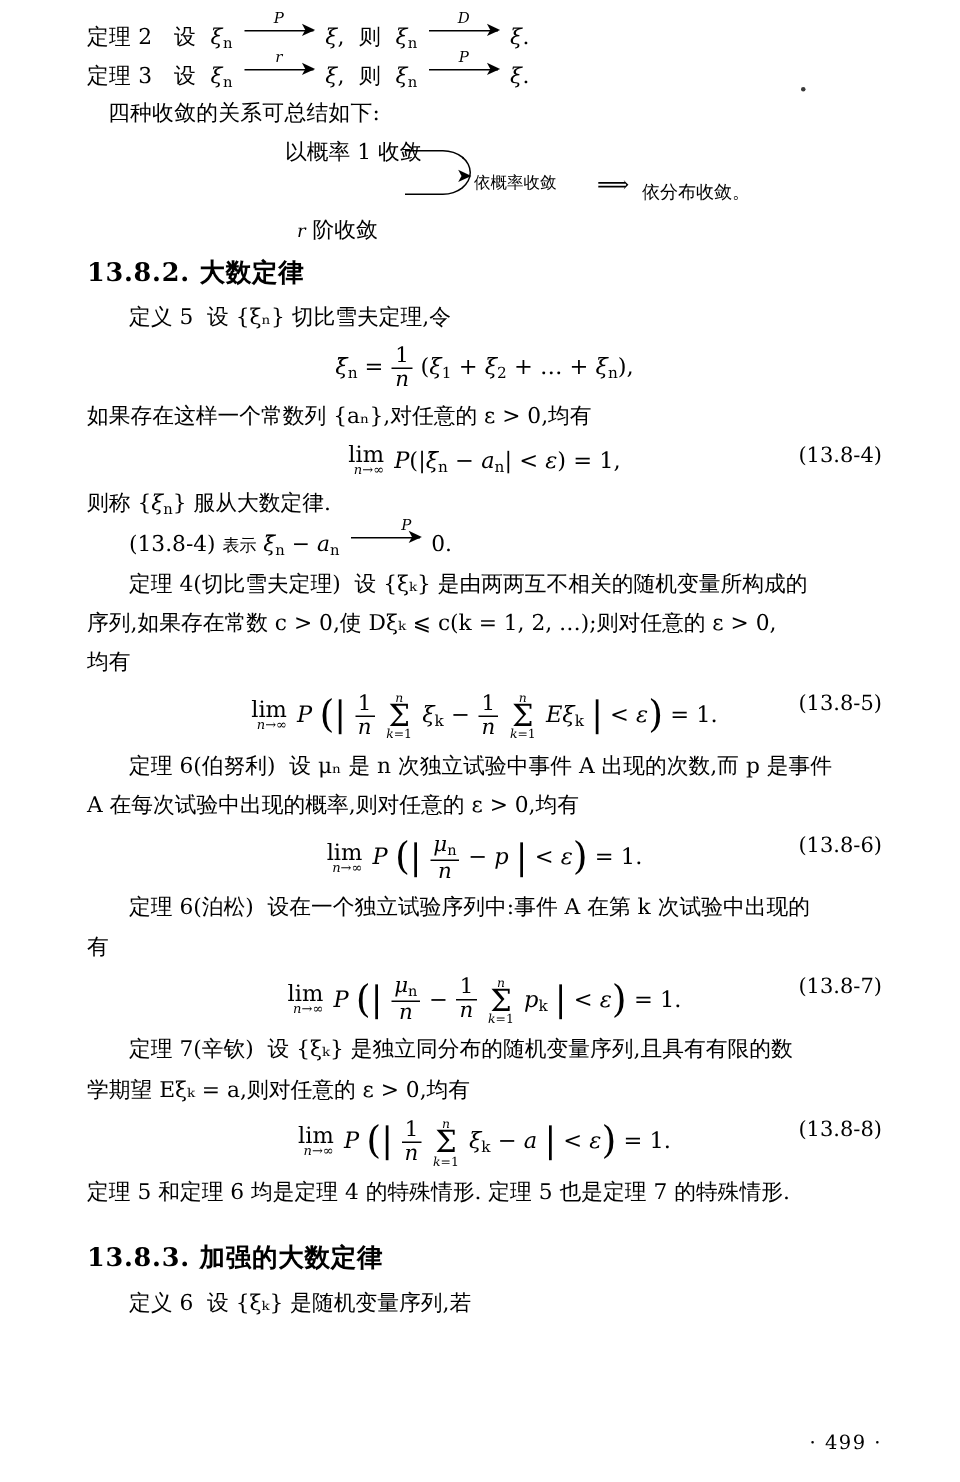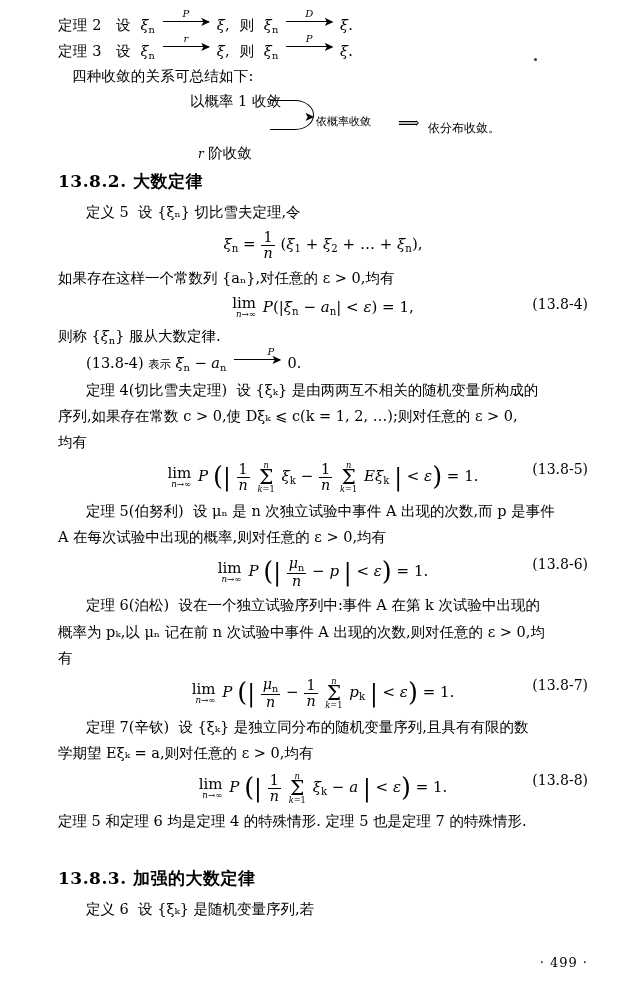--- a/index.html
+++ b/index.html
@@ -47,21 +47,21 @@
     font-size: 0.68em;
     vertical-align: -0.28em;
   }
   .small { font-size: 0.78em; }
   .heading {
     font-size: 17px;
     font-weight: bold;
     margin: 16px 0 8px 0;
     letter-spacing: 0.5px;
   }
-  .heading.h2 { margin-top: 33px; }
+  .heading.h2 { margin-top: 20px; }
 
   
   .arrow {
     display: inline-block;
     position: relative;
     width: 52px;
     vertical-align: middle;
     text-align: center;
     height: 1em;
   }
@@ -323,38 +323,37 @@
         <i>ξ</i><span class="sub">k</span> −
         <span class="frac"><span class="num">1</span><span class="den"><i>n</i></span></span>
         <span class="sum"><span class="top"><i>n</i></span><span class="sig">Σ</span><span class="bot"><i>k</i>=1</span></span>
         <i>E</i><i>ξ</i><span class="sub">k</span>
         <span class="bigbar">|</span> &lt; <i>ε</i><span class="bigparen">)</span> = 1.
       </span>
       <span class="eqno">(13.8-5)</span>
     </div>
 
     <div class="para ind">
-      <span class="b">定理 5(伯努利)</span>&nbsp;&nbsp;<span>设 μₙ 是 n 次独立试验中事件 A 出现的次数,而 p 是事件</span>
+      <span class="b">定理 6(伯努利)</span>&nbsp;&nbsp;<span>设 μₙ 是 n 次独立试验中事件 A 出现的次数,而 p 是事件</span>
     </div>
     <div class="para">A 在每次试验中出现的概率,则对任意的 ε &gt; 0,均有</div>
 
     <div class="formula">
       <span class="math">
         <span class="lim"><span class="top">lim</span><span class="bot"><i>n</i>→∞</span></span>
         <i>P</i> <span class="bigparen">(</span><span class="bigbar">|</span>
         <span class="frac"><span class="num"><i>μ</i><span class="sub">n</span></span><span class="den"><i>n</i></span></span>
         − <i>p</i> <span class="bigbar">|</span> &lt; <i>ε</i><span class="bigparen">)</span> = 1.
       </span>
       <span class="eqno">(13.8-6)</span>
     </div>
 
     <div class="para ind">
       <span class="b">定理 6(泊松)</span>&nbsp;&nbsp;<span>设在一个独立试验序列中:事件 A 在第 k 次试验中出现的</span>
     </div>
-    <div class="para">概率为 pₖ,以 μₙ 记在前 n 次试验中事件 A 出现的次数,则对任意的 ε &gt; 0,均</div>
     <div class="para">有</div>
 
     <div class="formula">
       <span class="math">
         <span class="lim"><span class="top">lim</span><span class="bot"><i>n</i>→∞</span></span>
         <i>P</i> <span class="bigparen">(</span><span class="bigbar">|</span>
         <span class="frac"><span class="num"><i>μ</i><span class="sub">n</span></span><span class="den"><i>n</i></span></span>
         −
         <span class="frac"><span class="num">1</span><span class="den"><i>n</i></span></span>
         <span class="sum"><span class="top"><i>n</i></span><span class="sig">Σ</span><span class="bot"><i>k</i>=1</span></span>

